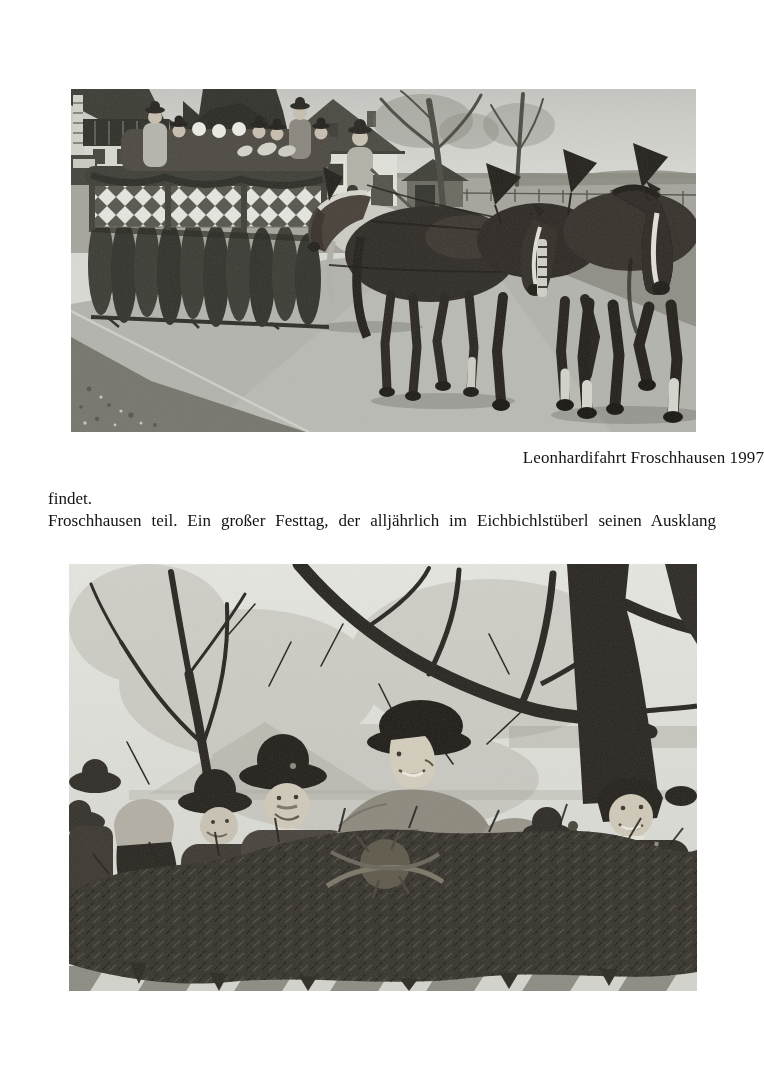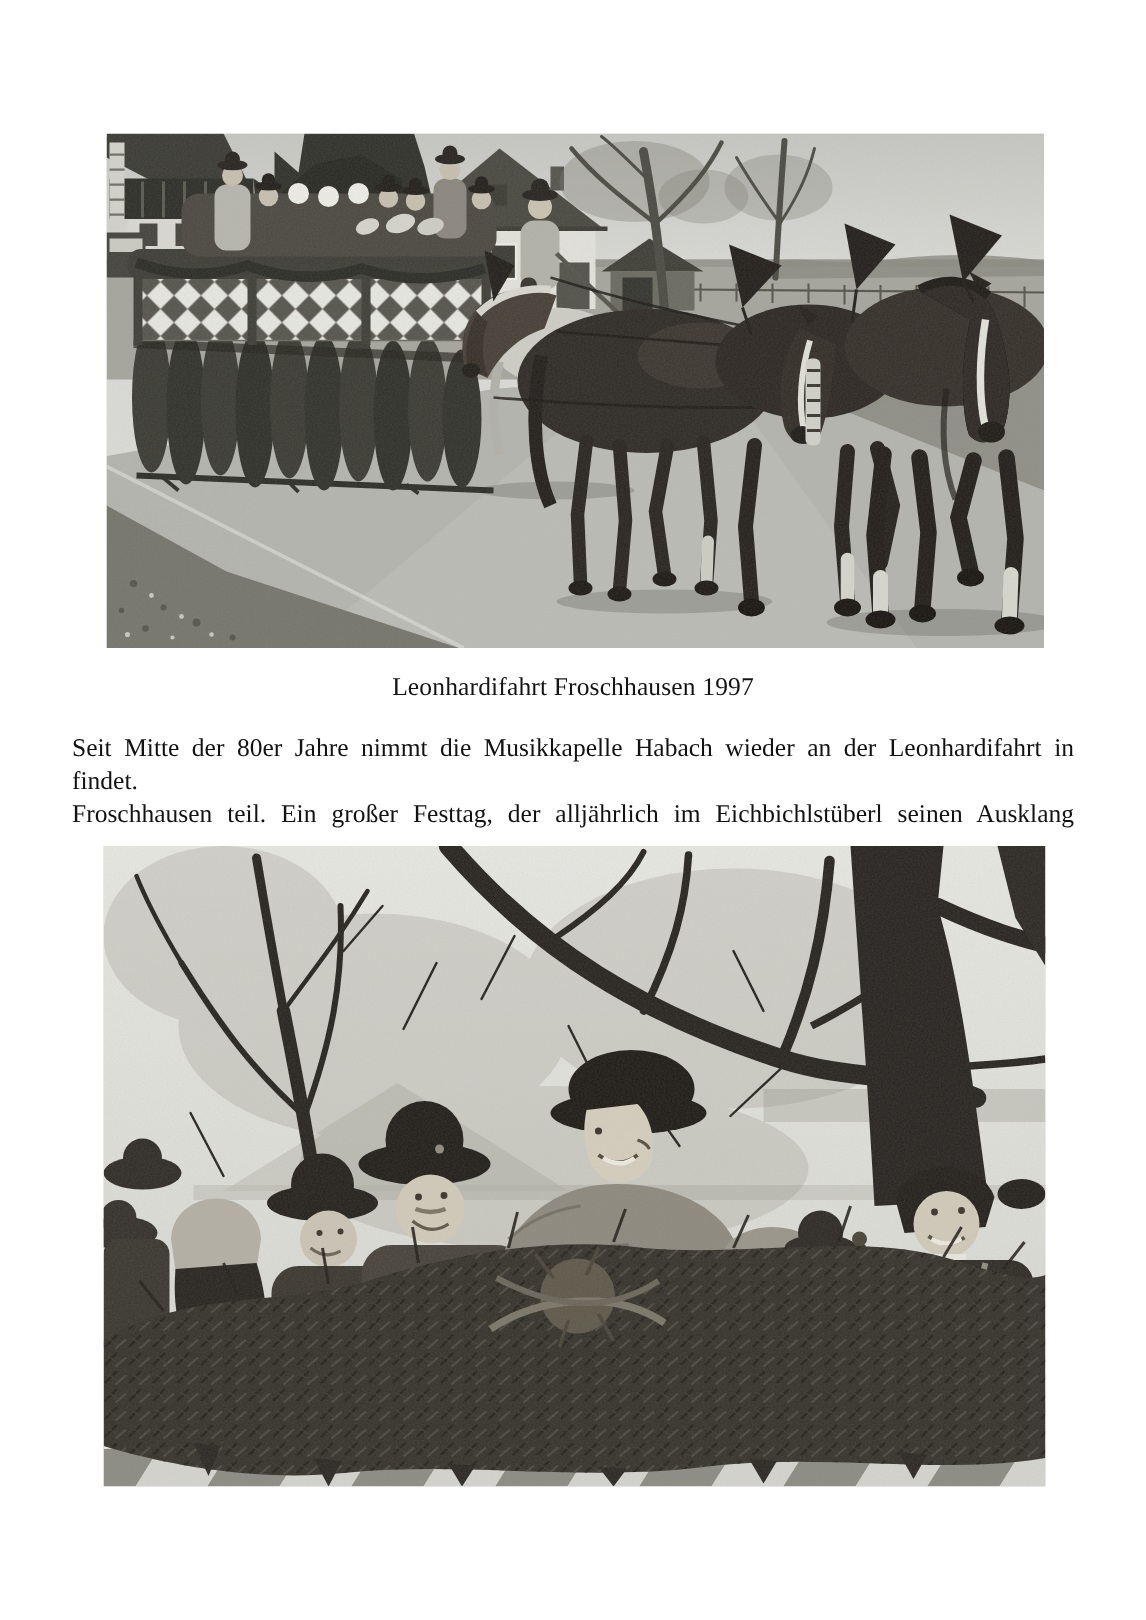--- a/index.html
+++ b/index.html
@@ -6,21 +6,21 @@
   .page{
     position:relative;width:764px;height:1080px;background:#ffffff;
     font-family:"Liberation Serif", serif;color:#1a1a1a;overflow:hidden;
   }
   figure{margin:0;}
   .photo{position:absolute;overflow:hidden;background:#dcdcd8;}
   .photo svg{display:block;width:100%;height:100%;}
   .photo-top{left:71px;top:89px;width:625px;height:343px;}
   .photo-bottom{left:69px;top:564px;width:628px;height:427px;}
   .caption{
-    position:absolute;left:0;top:448px;width:764px;text-align:center;
+    position:absolute;left:0;top:448px;width:764px;text-align:right;
     font-size:17px;line-height:20px;color:#141414;letter-spacing:.1px;
   }
   .paragraph{
     position:absolute;left:48px;top:488px;width:668px;
     font-size:17px;line-height:22px;color:#121212;
   }
   .pline{display:block;white-space:normal;}
   .pline.just{text-align:justify;text-align-last:justify;}
 </style>
 </head>
@@ -319,21 +319,20 @@
         <line x1="571" y1="99" x2="578" y2="112" stroke="#211e1a" stroke-width="2"></line>
       </g>
 
       <rect width="625" height="343" filter="url(#grainT)" opacity=".5"></rect>
     </svg>
   </figure>
 
   <div class="caption">Leonhardifahrt Froschhausen 1997</div>
 
   <div class="paragraph">
-    <span class="pline just">Seit Mitte der 80er Jahre nimmt die Musikkapelle Habach wieder an der Leonhardifahrt in</span>
     <span class="pline">findet.</span>
     <span class="pline just">Froschhausen teil. Ein großer Festtag, der alljährlich im Eichbichlstüberl seinen Ausklang</span>
   </div>
 
   <figure class="photo photo-bottom" aria-label="Junge Männer mit Trachtenhüten hinter einer Tannengirlande auf dem rautenverzierten Festwagen">
     <svg viewBox="0 0 628 427" preserveAspectRatio="none" role="img">
       <defs>
         <linearGradient id="skyB" x1="0" y1="0" x2="0" y2="1">
           <stop offset="0" stop-color="#e9e9e4"></stop>
             <stop offset="1" stop-color="#d6d6d0"></stop>

